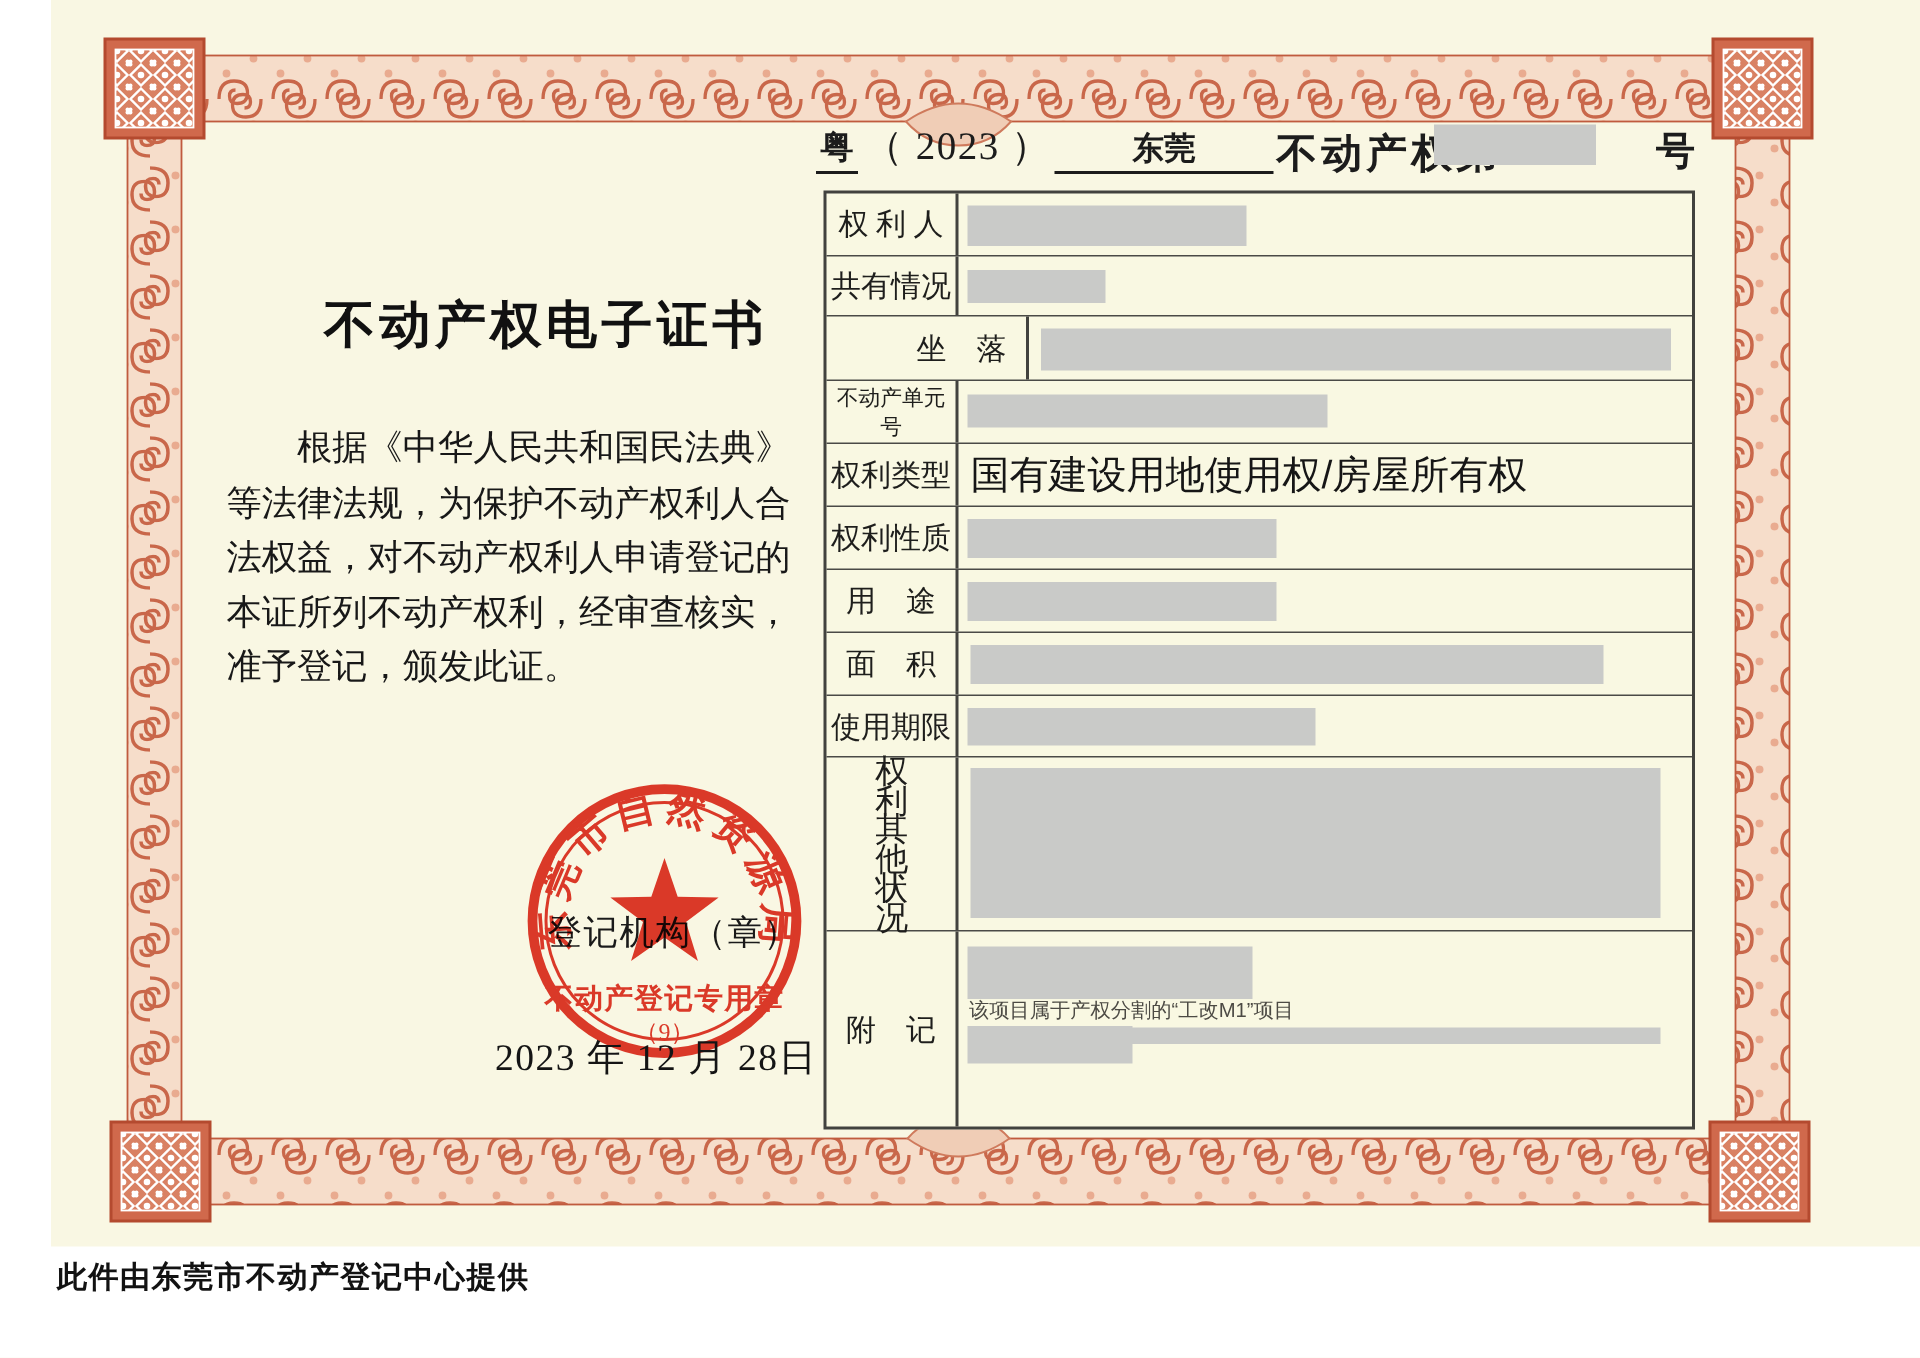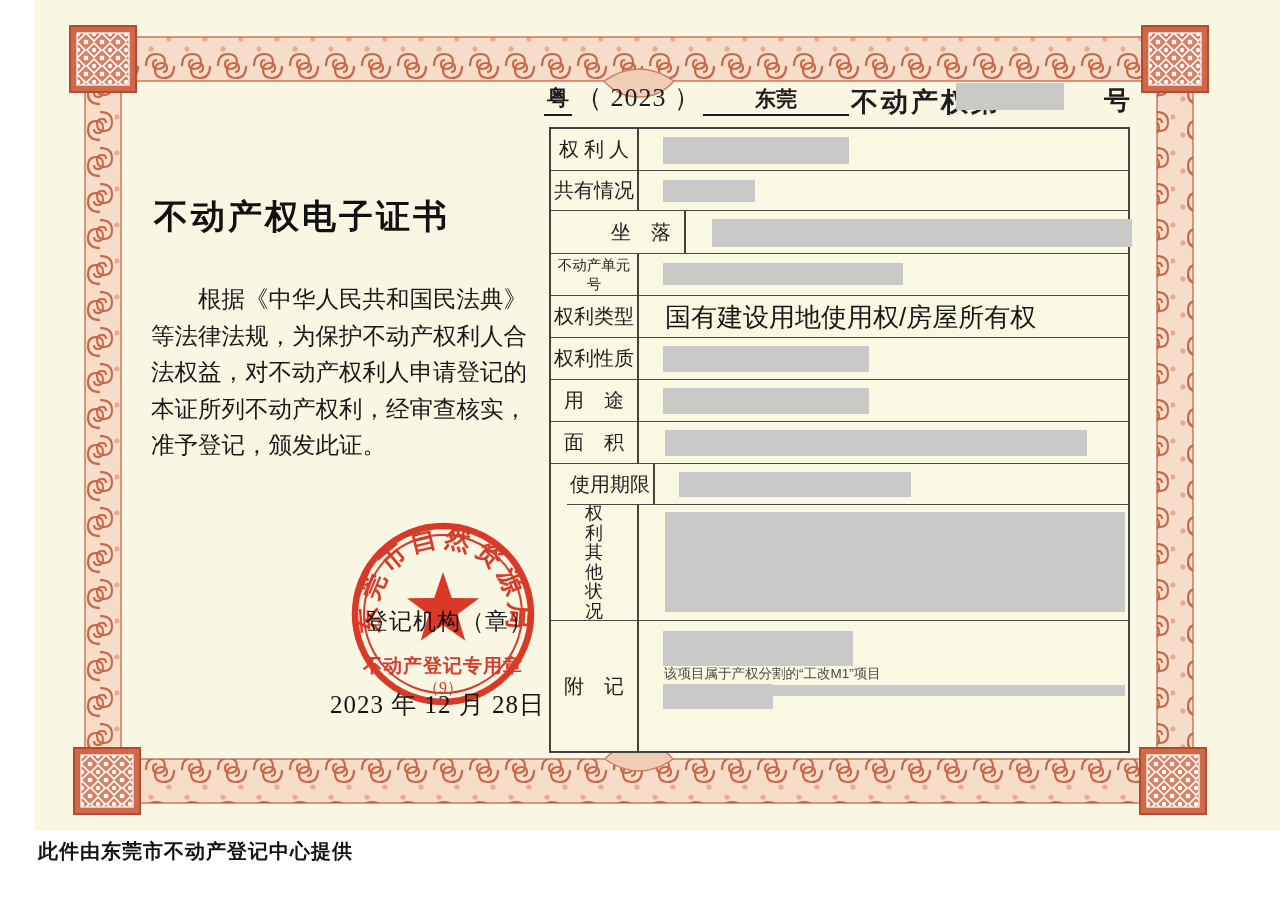--- a/index.html
+++ b/index.html
@@ -24,21 +24,21 @@
   .serial-row .blank{
     width:146px;text-align:center;border-bottom:2px solid #1c1c1c;
     font-size:21px;font-weight:700;padding-bottom:1px;
   }
   .serial-row .doctype{font-size:27px;font-weight:700;letter-spacing:3px;margin-left:2px;line-height:1;}
   .serial-row .suffix{position:absolute;right:4px;bottom:2px;font-size:26px;font-weight:700;line-height:1;}
   .serial-redact{position:absolute;left:412px;top:3px;width:108px;height:27px;background:#c9cac8;}
 
   
   .cert-title{
-    position:absolute;left:120px;top:194px;width:420px;text-align:left;
+    position:absolute;left:120px;top:194px;width:420px;text-align:center;
     font-size:34px;font-weight:700;letter-spacing:3px;color:#111;
   }
   .cert-body{
     position:absolute;left:117px;top:281px;width:392px;
     font-size:23.5px;color:#181818;line-height:36.5px;
   }
   .cert-body .ln{white-space:nowrap;}
   .cert-body .ln.first{text-indent:2em;}
   .issuer-line{
     position:absolute;left:331px;top:606px;font-size:23px;color:#1a1a1a;letter-spacing:1px;
@@ -47,30 +47,30 @@
     position:absolute;left:296px;top:688px;font-size:25px;color:#141414;letter-spacing:1px;
   }
   .seal{position:absolute;left:309px;top:514px;mix-blend-mode:multiply;opacity:.92;}
   .seal text{font-family:"Liberation Serif","DejaVu Serif",serif;}
 
   
   .ptable{
     position:absolute;left:515px;top:127px;width:581px;
     border:2.5px solid #42423e;background:#f9f8e2;box-sizing:border-box;
   }
-  .trow{display:flex;box-sizing:border-box;border-bottom:1.5px solid #4a4a46;gap:18px;}
+  .trow{display:flex;box-sizing:border-box;border-bottom:1.5px solid #4a4a46;}
   .trow:last-child{border-bottom:none;}
   .tlabel{
     width:88px;flex:0 0 88px;border-right:2px solid #42423e;box-sizing:border-box;
     display:flex;align-items:center;justify-content:center;text-align:center;
     font-size:20px;color:#1e1e1c;
   }
   .tlabel.small{font-size:14.5px;}
   .tlabel.vertical span{
-    display:block;width:21px;line-height:19.5px;font-size:18px;word-break:break-all;
+    display:block;width:21px;line-height:19.5px;font-size:22px;word-break:break-all;
   }
   .tvalue{flex:1;position:relative;}
   .tval-text{
     position:absolute;left:8px;top:50%;transform:translateY(-50%);
     font-family:"Liberation Sans","DejaVu Sans",sans-serif;
     font-size:26px;color:#161616;white-space:nowrap;
   }
   .tnote{
     position:absolute;left:7px;top:44px;
     font-family:"Liberation Sans","DejaVu Sans",sans-serif;
@@ -214,21 +214,21 @@
         <div class="tvalue">
           <div class="redact" style="left: 6px; top: 8px; width: 206px; height: 26px;"></div>
         </div>
       </div>
       <div class="trow" style="height: 42px;">
         <div class="tlabel">面　积</div>
         <div class="tvalue">
           <div class="redact" style="left: 8px; top: 8px; width: 422px; height: 26px;"></div>
         </div>
       </div>
-      <div class="trow" style="height: 41px; margin-left: 16px;">
+      <div class="trow" style="height: 41px;">
         <div class="tlabel">使用期限</div>
         <div class="tvalue">
           <div class="redact" style="left: 6px; top: 8px; width: 232px; height: 25px;"></div>
         </div>
       </div>
       <div class="trow" style="height: 116px;">
         <div class="tlabel vertical">
           <span>权利其他状况</span>
         </div>
         <div class="tvalue">

